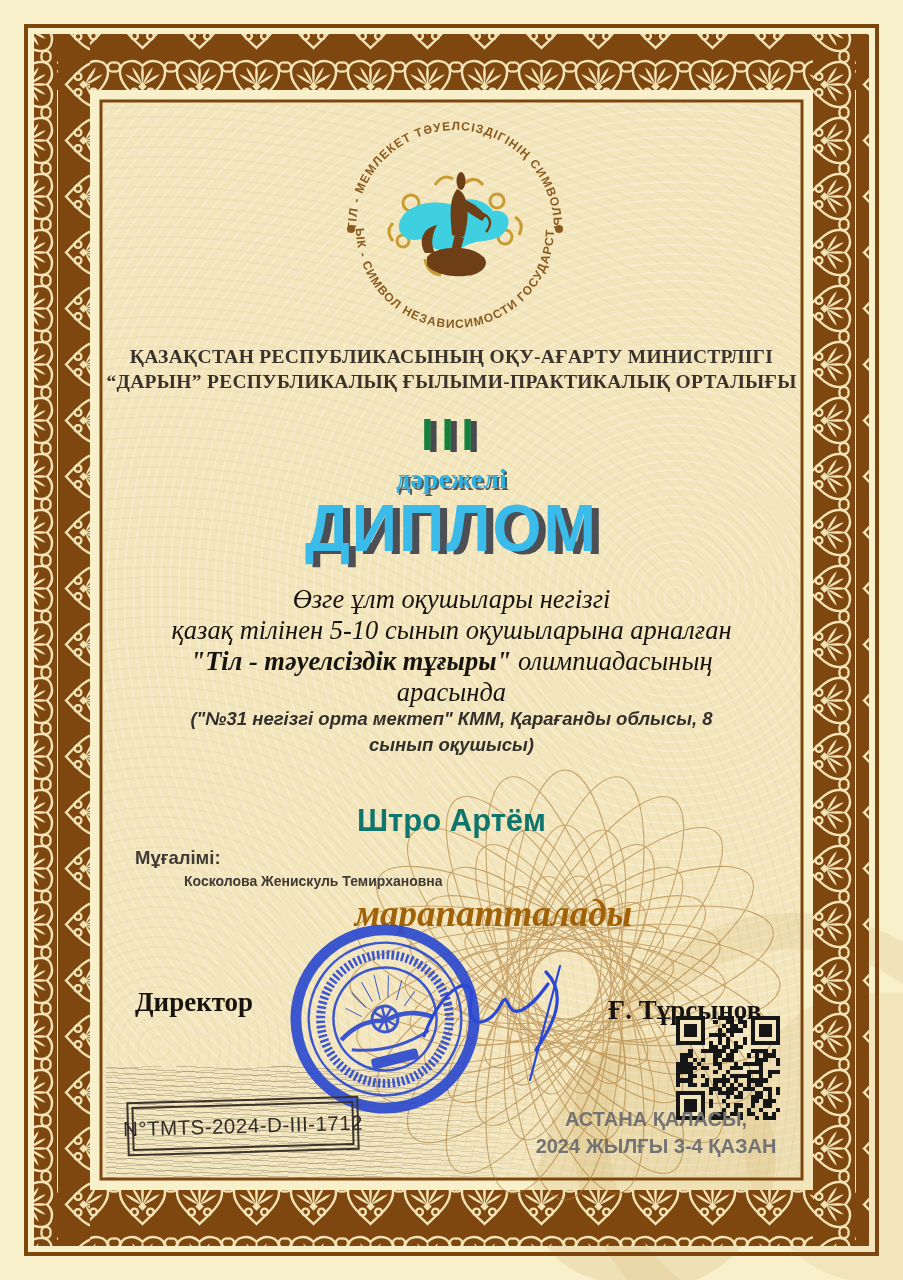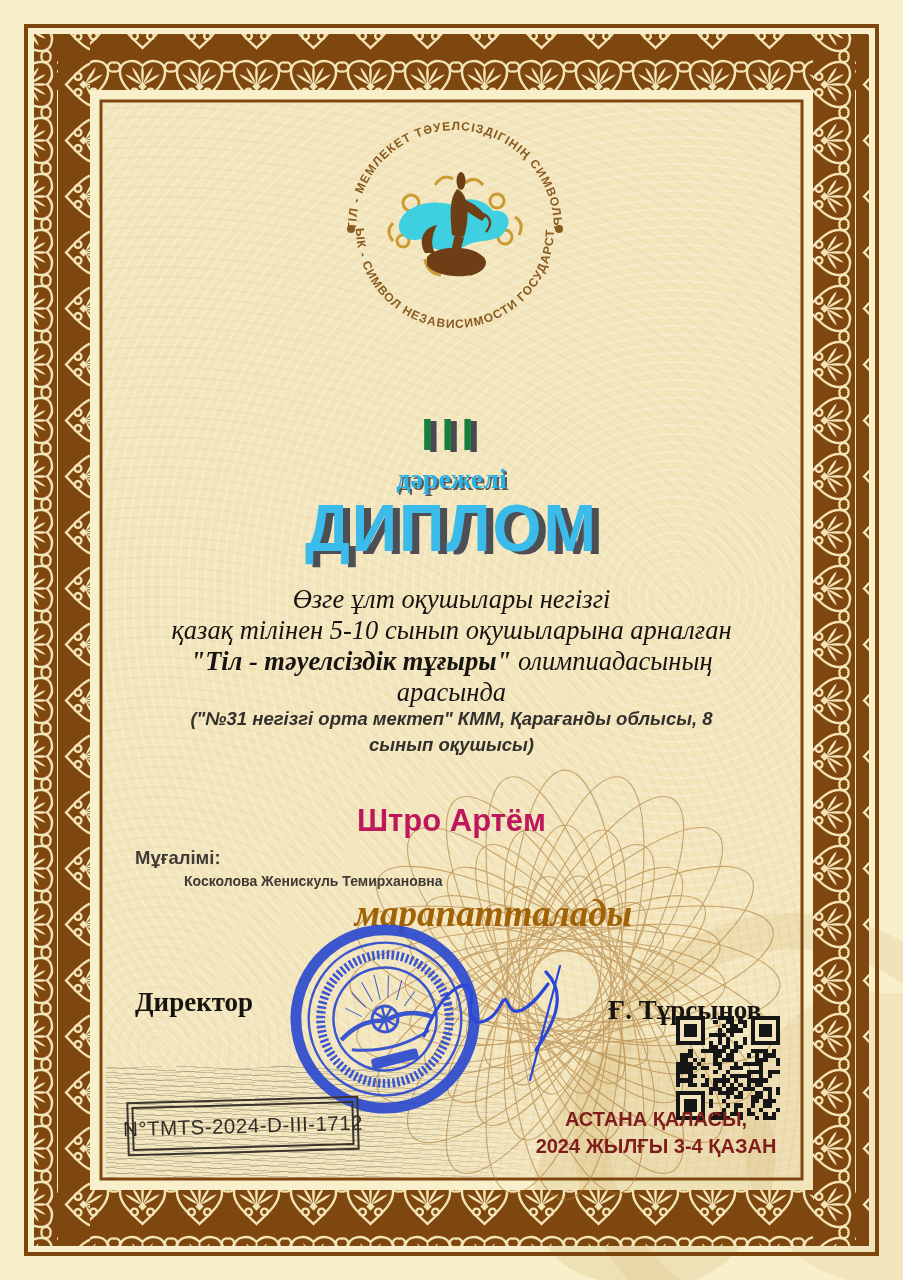--- a/index.html
+++ b/index.html
@@ -35,39 +35,39 @@
     color:#15803d;text-shadow:6px 2px 0 #4b4950;}
   .degree-word{top:463px;font-family:"Liberation Serif",serif;font-weight:bold;
     font-size:28px;color:#29b2e5;text-shadow:2px 2px 0 #5a5a5a;}
   .diploma{top:492px;font-weight:bold;font-size:63px;letter-spacing:2px;
     color:#3bbbea;text-shadow:7px 3px 0 #4e4e55;transform:scaleY(1.05);}
   .bodytext{top:584px;font-family:"Liberation Serif",serif;font-style:italic;
     font-size:26.5px;line-height:31px;color:#17130f;}
   .bodytext b{font-weight:bold;}
   .school{top:706px;font-weight:bold;font-style:italic;font-size:18.5px;
     line-height:26px;color:#33302c;padding:0 60px;box-sizing:border-box;}
-  .recipient{top:803px;font-weight:bold;font-size:31px;color:#be185d;}
+  .recipient{top:803px;font-weight:bold;font-size:31px;color:#0f766e;}
   .tlabel{left:135px;top:847px;font-weight:bold;font-size:18.5px;color:#3f3a35;}
   .tname{left:184px;top:873px;font-weight:bold;font-size:14px;color:#3f3a35;}
   .award{top:892px;font-family:"Liberation Serif",serif;font-weight:bold;font-style:italic;
     font-size:37px;color:#a16207;transform:translateX(42px);}
   .director{left:135px;top:987px;font-family:"Liberation Serif",serif;font-weight:bold;
     font-size:27px;color:#17130f;}
   .dirname{left:608px;top:987px;font-family:"Liberation Serif",serif;font-weight:bold;
     font-size:27px;color:#17130f;margin-top:8px;}
   .seal{left:286px;top:920px;width:198px;height:198px;}
   .sig{left:418px;top:958px;width:190px;height:130px;}
   .qr{left:676px;top:1016px;width:104px;height:104px;}
   .numbox{left:127px;top:1099px;width:232px;height:54px;border:2px solid #3a342c;
     transform:rotate(-1.6deg);display:flex;align-items:center;justify-content:center;
     box-sizing:border-box;}
   .numbox::before{content:"";position:absolute;inset:3px;border:2px solid #3a342c;}
   .numtext{font-size:20.5px;color:#322d27;letter-spacing:.5px;white-space:nowrap;}
   .citydate{left:520px;top:1106px;width:272px;text-align:center;font-weight:bold;
-    font-size:20px;line-height:27px;color:#7f1d1d;}
+    font-size:20px;line-height:27px;color:#737373;}
 </style>
 </head>
 <body>
 
 <div class="page">
 
   <div class="inner">
     <div class="wm wm1"></div>
     <div class="wm wm2"></div>
     <div class="wm wm3"></div>
@@ -190,20 +190,24 @@
       <ellipse cx="6" cy="-48" rx="4.5" ry="9"></ellipse>
       <path d="M2 -40 C14 -36 15 -12 9 8 L-3 6 C-5 -14 -6 -30 2 -40 Z"></path>
       <path d="M8 -30 C20 -26 27 -18 31 -13 L27 -8 C17 -14 11 -18 6 -22 Z"></path>
       <path d="M0 5 L-5 27 L3 29 L9 9 Z"></path>
       <path d="M-28 28 C-18 16 14 16 26 26 C36 32 30 44 16 46 C-2 50 -24 44 -28 36 Z"></path>
       <path d="M-30 24 C-38 10 -30 -2 -18 -4 C-24 8 -24 16 -20 24 Z"></path>
       <path d="M29 -15 q11 7 2 18" fill="none" stroke="#6e3f16" stroke-width="2.5"></path>
     </g>
   </svg>
 
+  <div class="abs center ministry">
+    <div>ҚАЗАҚСТАН РЕСПУБЛИКАСЫНЫҢ ОҚУ-АҒАРТУ МИНИСТРЛІГІ</div>
+    <div>“ДАРЫН” РЕСПУБЛИКАЛЫҚ ҒЫЛЫМИ-ПРАКТИКАЛЫҚ ОРТАЛЫҒЫ</div>
+  </div>
 
   <div class="abs center numeral">III</div>
   <div class="abs center degree-word">дәрежелі</div>
   <div class="abs center diploma">ДИПЛОМ</div>
 
   <div class="abs center bodytext">
     <div>Өзге ұлт оқушылары негізгі</div>
     <div>қазақ тілінен 5-10 сынып оқушыларына арналған</div>
     <div><b>"Тіл - тәуелсіздік тұғыры"</b><span> олимпиадасының</span></div>
     <div>арасында</div>

